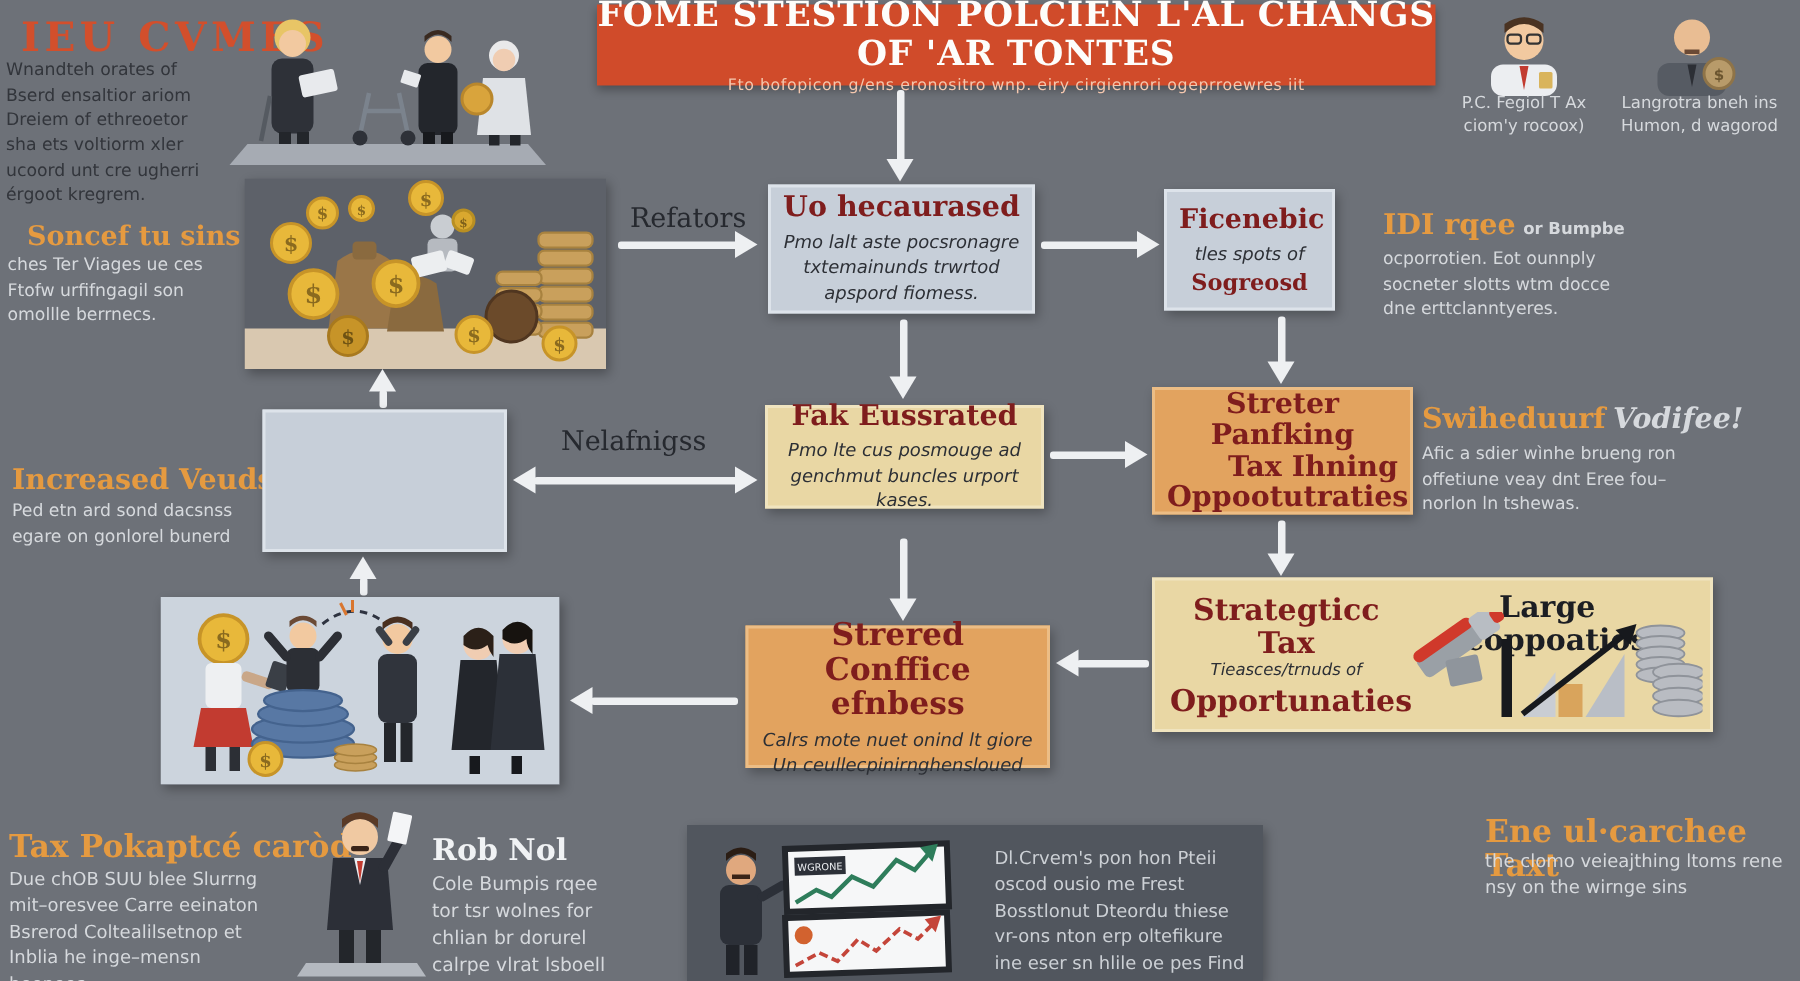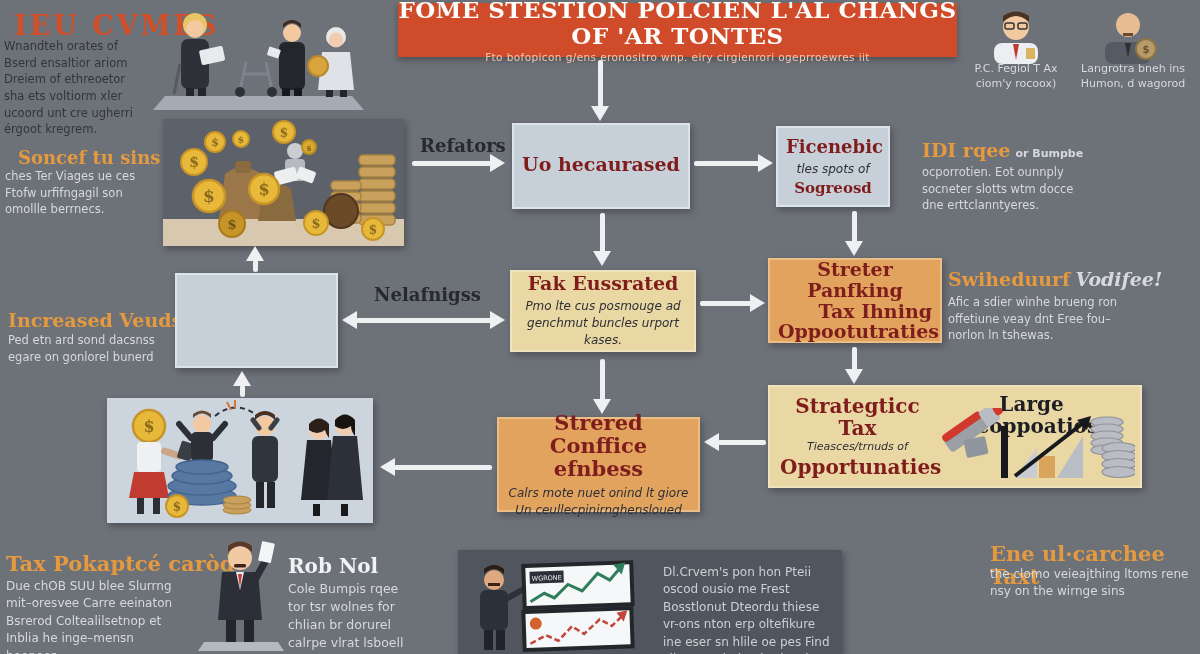--- a/index.html
+++ b/index.html
@@ -34,21 +34,21 @@
   .box .bt{font-family:"DejaVu Serif", serif;font-weight:bold;color:#7f1d1d;font-size:19px;line-height:1.1;margin:0 0 4px;}
   .box .bb{font-style:italic;color:#2c2f35;font-size:12px;line-height:1.4;margin:0;}
   
   .shaft-h{position:absolute;height:5px;background:#eef0f2;border-radius:2px;}
   .shaft-v{position:absolute;width:5px;background:#eef0f2;border-radius:2px;}
   .head{position:absolute;width:0;height:0;}
   .head.r{border-left:15px solid #eef0f2;border-top:9px solid transparent;border-bottom:9px solid transparent;}
   .head.l{border-right:15px solid #eef0f2;border-top:9px solid transparent;border-bottom:9px solid transparent;}
   .head.d{border-top:15px solid #eef0f2;border-left:9px solid transparent;border-right:9px solid transparent;}
   .head.u{border-bottom:15px solid #eef0f2;border-left:9px solid transparent;border-right:9px solid transparent;}
-  .flow-label{font-family:"DejaVu Serif", serif;font-weight:bold;color:#26292f;font-size:18px;}
+  .flow-label{font-family:"DejaVu Serif", serif;font-weight:normal;color:#26292f;font-size:18px;}
   
   .side-h{font-family:"DejaVu Serif", serif;font-weight:bold;font-size:18px;color:#e59a40;line-height:1.1;}
   .side-b{font-size:11.5px;color:#d6d9dd;line-height:1.45;}
   .panel-dark{background:#51565e;box-shadow:2px 3px 7px rgba(0,0,0,.3);}
 </style>
 </head>
 <body>
 
 <div class="abs h-serif title-red" style="left:14px;top:10px;font-size:27px;letter-spacing:3px;">IEU CVMES</div>
 <div class="abs darktx" style="left:4px;top:38px;width:142px;font-size:11.5px;line-height:1.45;font-weight:500;">Wnandteh orates of Bserd ensaltior ariom Dreiem of ethreoetor sha ets voltiorm xler ucoord unt cre ugherri érgoot kregrem.</div>
@@ -178,20 +178,21 @@
 </svg>
 
 <div class="abs flow-label" style="left:420px;top:135px;">Refators</div>
 <div>
   <div class="shaft-h" style="left:412px;top:161px;width:80px;"></div>
   <div class="head r" style="left:490px;top:154px;"></div>
 </div>
 
 <div class="box box-blue" style="left:512px;top:123px;width:178px;height:86px;">
   <div class="bt">Uo hecaurased</div>
+  <p class="bb">Pmo lalt aste pocsronagre txtemainunds trwrtod apspord fiomess.</p>
 </div>
 
 <div>
   <div class="shaft-v" style="left:598px;top:60px;height:48px;"></div>
   <div class="head d" style="left:591px;top:106px;"></div>
 </div>
 
 <div>
   <div class="shaft-h" style="left:694px;top:161px;width:66px;"></div>
   <div class="head r" style="left:758px;top:154px;"></div>
@@ -222,21 +223,21 @@
   <div class="shaft-h" style="left:356px;top:318px;width:136px;"></div>
   <div class="head l" style="left:342px;top:311px;"></div>
   <div class="head r" style="left:490px;top:311px;"></div>
 </div>
 
 <div>
   <div class="shaft-v" style="left:600px;top:213px;height:40px;"></div>
   <div class="head d" style="left:593px;top:251px;"></div>
 </div>
 
-<div class="box box-tan" style="left:510px;top:270px;width:186px;height:82px;text-align:center;">
+<div class="box box-tan" style="left:510px;top:270px;width:186px;height:69px;text-align:center;">
   <div class="bt">Fak Eussrated</div>
   <p class="bb">Pmo lte cus posmouge ad genchmut buncles urport kases.</p>
 </div>
 
 <div>
   <div class="shaft-h" style="left:700px;top:301px;width:52px;"></div>
   <div class="head r" style="left:750px;top:294px;"></div>
 </div>
 
 <div>

